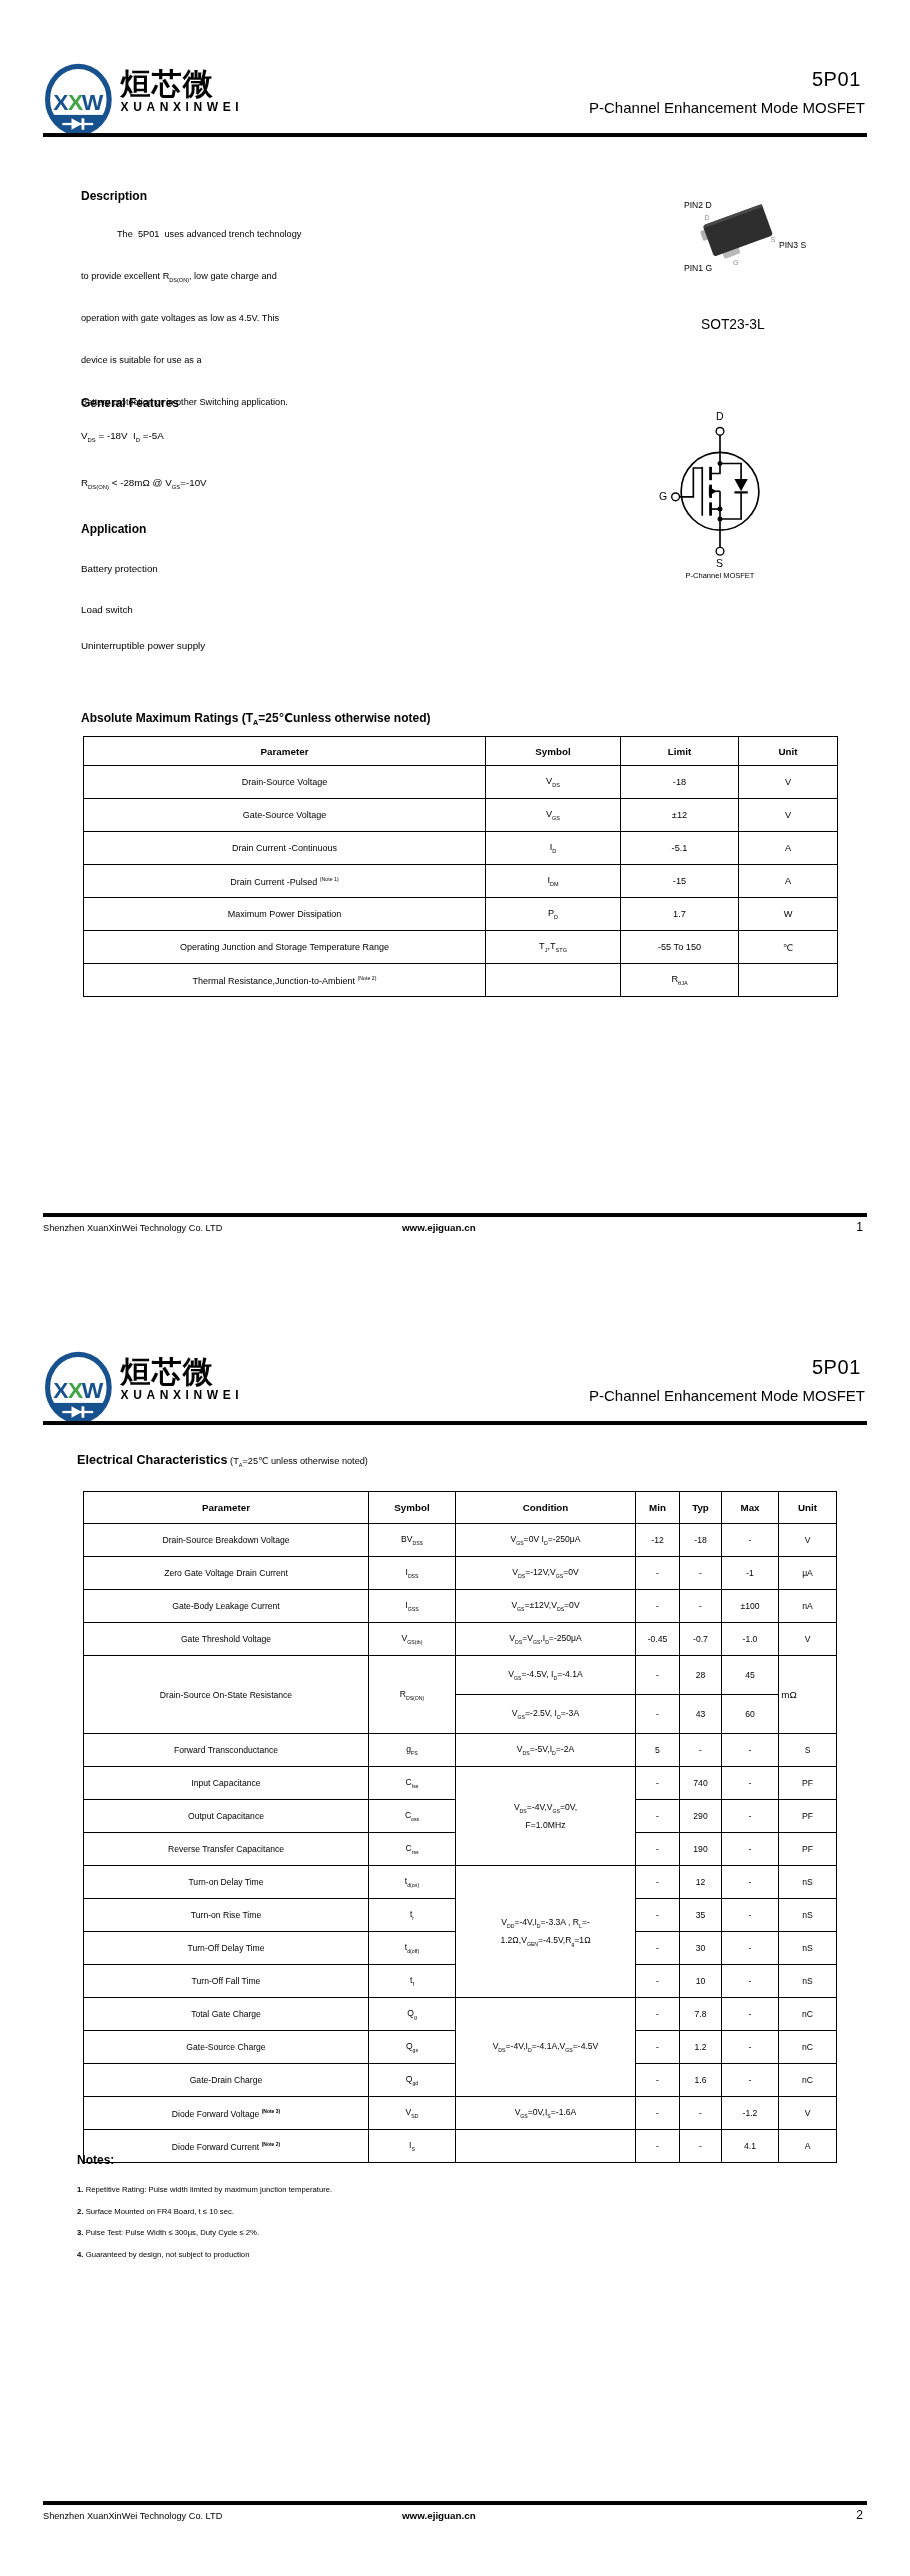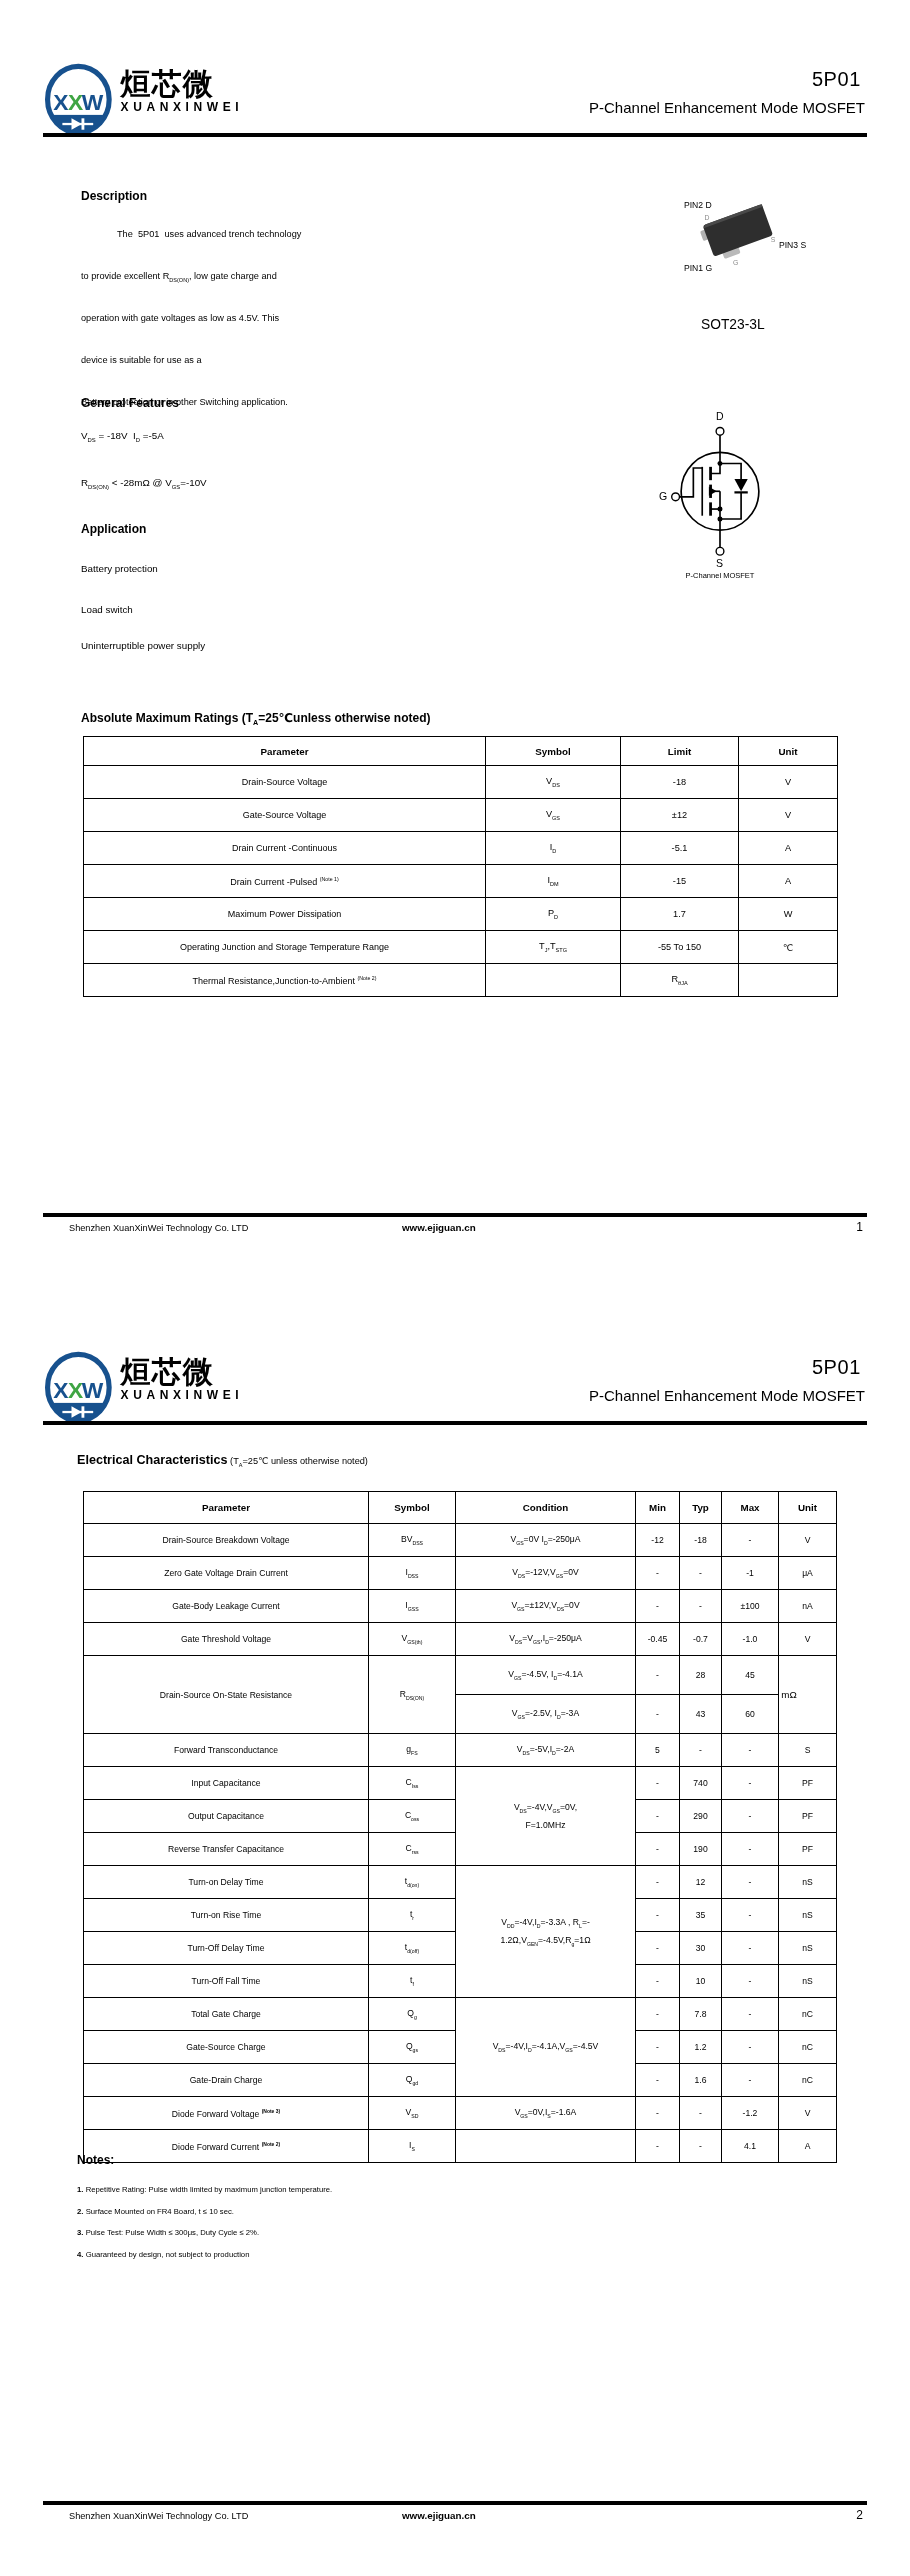--- a/index.html
+++ b/index.html
@@ -46,21 +46,21 @@
   .t2 td.cond{text-align:center;white-space:pre-line;line-height:1.9;}
   .t2 td.param sup{font-weight:bold;}
   .sym{font-size:9.2px;}
 
   
   .notes-title{position:absolute;left:77px;top:865px;font-size:12px;font-weight:bold;}
   .note-line{position:absolute;left:77px;font-size:7.7px;}
   .note-line b{margin-right:2.3px;}
 
   
-  .foot-company{position:absolute;left:43px;top:1223px;font-size:9.2px;margin-left:26px;}
+  .foot-company{position:absolute;left:43px;top:1223px;font-size:9.2px;}
   .foot-url{position:absolute;left:402px;top:1222px;font-size:9.8px;font-weight:bold;}
   .foot-page{position:absolute;right:47px;top:1220px;font-size:12px;}
 </style>
 </head>
 <body>
 
 <div class="page">
 
   <div class="logo-wrap">
     <svg width="73" height="75" viewBox="0 0 128 130">

